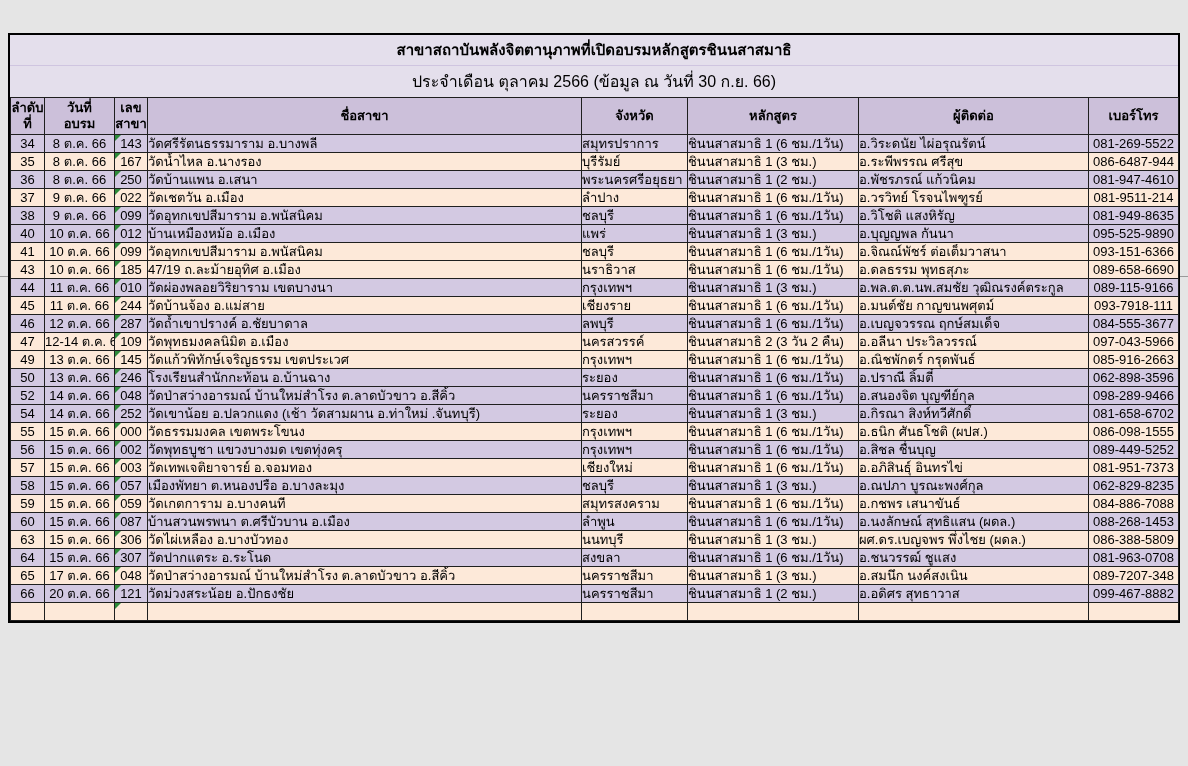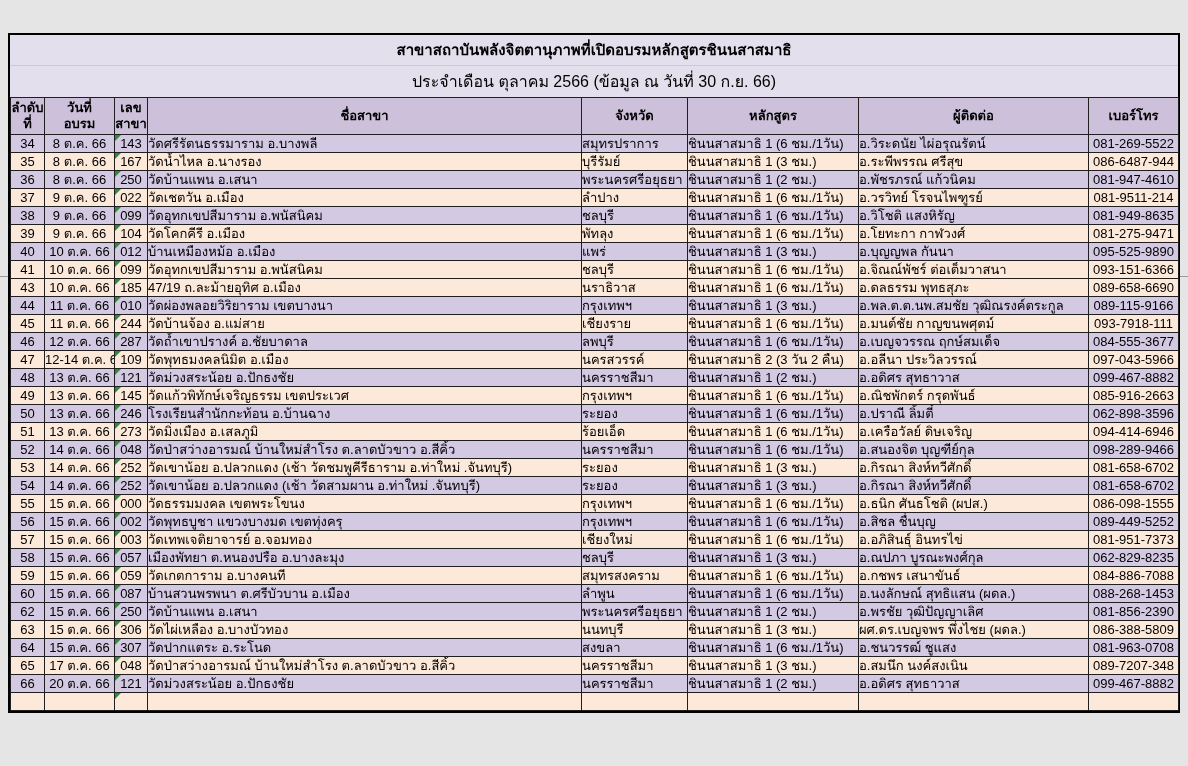--- a/index.html
+++ b/index.html
@@ -148,30 +148,20 @@
           <tr class="lav">
             <td class="c0">38</td>
             <td class="c1">9 ต.ค. 66</td>
             <td class="c2"><span class="corner-flag"></span>099</td>
             <td class="c3">วัดอุทกเขปสีมาราม อ.พนัสนิคม</td>
             <td class="c4">ชลบุรี</td>
             <td class="c5">ชินนสาสมาธิ 1 (6 ชม./1วัน)</td>
             <td class="c6">อ.วิโชติ แสงหิรัญ</td>
             <td class="c7">081-949-8635</td>
           </tr>
-          <tr class="peach">
-            <td class="c0">39</td>
-            <td class="c1">9 ต.ค. 66</td>
-            <td class="c2"><span class="corner-flag"></span>104</td>
-            <td class="c3">วัดโคกคีรี อ.เมือง</td>
-            <td class="c4">พัทลุง</td>
-            <td class="c5">ชินนสาสมาธิ 1 (6 ชม./1วัน)</td>
-            <td class="c6">อ.โยทะกา กาฬวงศ์</td>
-            <td class="c7">081-275-9471</td>
-          </tr>
           <tr class="lav">
             <td class="c0">40</td>
             <td class="c1">10 ต.ค. 66</td>
             <td class="c2"><span class="corner-flag"></span>012</td>
             <td class="c3">บ้านเหมืองหม้อ อ.เมือง</td>
             <td class="c4">แพร่</td>
             <td class="c5">ชินนสาสมาธิ 1 (3 ชม.)</td>
             <td class="c6">อ.บุญญพล กันนา</td>
             <td class="c7">095-525-9890</td>
           </tr>
@@ -228,80 +218,50 @@
           <tr class="peach">
             <td class="c0">47</td>
             <td class="c1">12-14 ต.ค. 66</td>
             <td class="c2"><span class="corner-flag"></span>109</td>
             <td class="c3">วัดพุทธมงคลนิมิต อ.เมือง</td>
             <td class="c4">นครสวรรค์</td>
             <td class="c5">ชินนสาสมาธิ 2 (3 วัน 2 คืน)</td>
             <td class="c6">อ.อลีนา ประวิลวรรณ์</td>
             <td class="c7">097-043-5966</td>
           </tr>
-          <tr class="lav">
-            <td class="c0">48</td>
-            <td class="c1">13 ต.ค. 66</td>
-            <td class="c2"><span class="corner-flag"></span>121</td>
-            <td class="c3">วัดม่วงสระน้อย อ.ปักธงชัย</td>
-            <td class="c4">นครราชสีมา</td>
-            <td class="c5">ชินนสาสมาธิ 1 (2 ชม.)</td>
-            <td class="c6">อ.อดิศร สุทธาวาส</td>
-            <td class="c7">099-467-8882</td>
-          </tr>
           <tr class="peach">
             <td class="c0">49</td>
             <td class="c1">13 ต.ค. 66</td>
             <td class="c2"><span class="corner-flag"></span>145</td>
             <td class="c3">วัดแก้วพิทักษ์เจริญธรรม เขตประเวศ</td>
             <td class="c4">กรุงเทพฯ</td>
             <td class="c5">ชินนสาสมาธิ 1 (6 ชม./1วัน)</td>
             <td class="c6">อ.ณิชพักตร์ กรุดพันธ์</td>
             <td class="c7">085-916-2663</td>
           </tr>
           <tr class="lav">
             <td class="c0">50</td>
             <td class="c1">13 ต.ค. 66</td>
             <td class="c2"><span class="corner-flag"></span>246</td>
             <td class="c3">โรงเรียนสำนักกะท้อน อ.บ้านฉาง</td>
             <td class="c4">ระยอง</td>
             <td class="c5">ชินนสาสมาธิ 1 (6 ชม./1วัน)</td>
             <td class="c6">อ.ปราณี ลิ้มตี๋</td>
             <td class="c7">062-898-3596</td>
           </tr>
-          <tr class="peach">
-            <td class="c0">51</td>
-            <td class="c1">13 ต.ค. 66</td>
-            <td class="c2"><span class="corner-flag"></span>273</td>
-            <td class="c3">วัดมิ่งเมือง อ.เสลภูมิ</td>
-            <td class="c4">ร้อยเอ็ด</td>
-            <td class="c5">ชินนสาสมาธิ 1 (6 ชม./1วัน)</td>
-            <td class="c6">อ.เครือวัลย์ ดิษเจริญ</td>
-            <td class="c7">094-414-6946</td>
-          </tr>
           <tr class="lav">
             <td class="c0">52</td>
             <td class="c1">14 ต.ค. 66</td>
             <td class="c2"><span class="corner-flag"></span>048</td>
             <td class="c3">วัดป่าสว่างอารมณ์ บ้านใหม่สำโรง ต.ลาดบัวขาว อ.สีคิ้ว</td>
             <td class="c4">นครราชสีมา</td>
             <td class="c5">ชินนสาสมาธิ 1 (6 ชม./1วัน)</td>
             <td class="c6">อ.สนองจิต บุญฑีย์กุล</td>
             <td class="c7">098-289-9466</td>
           </tr>
-          <tr class="peach">
-            <td class="c0">53</td>
-            <td class="c1">14 ต.ค. 66</td>
-            <td class="c2"><span class="corner-flag"></span>252</td>
-            <td class="c3">วัดเขาน้อย อ.ปลวกแดง (เช้า วัดชมพูคีรีธาราม อ.ท่าใหม่ .จันทบุรี)</td>
-            <td class="c4">ระยอง</td>
-            <td class="c5">ชินนสาสมาธิ 1 (3 ชม.)</td>
-            <td class="c6">อ.กิรณา สิงห์ทวีศักดิ์</td>
-            <td class="c7">081-658-6702</td>
-          </tr>
           <tr class="lav">
             <td class="c0">54</td>
             <td class="c1">14 ต.ค. 66</td>
             <td class="c2"><span class="corner-flag"></span>252</td>
             <td class="c3">วัดเขาน้อย อ.ปลวกแดง (เช้า วัดสามผาน อ.ท่าใหม่ .จันทบุรี)</td>
             <td class="c4">ระยอง</td>
             <td class="c5">ชินนสาสมาธิ 1 (3 ชม.)</td>
             <td class="c6">อ.กิรณา สิงห์ทวีศักดิ์</td>
             <td class="c7">081-658-6702</td>
           </tr>
@@ -357,30 +317,20 @@
           </tr>
           <tr class="lav">
             <td class="c0">60</td>
             <td class="c1">15 ต.ค. 66</td>
             <td class="c2"><span class="corner-flag"></span>087</td>
             <td class="c3">บ้านสวนพรพนา ต.ศรีบัวบาน อ.เมือง</td>
             <td class="c4">ลำพูน</td>
             <td class="c5">ชินนสาสมาธิ 1 (6 ชม./1วัน)</td>
             <td class="c6">อ.นงลักษณ์ สุทธิแสน (ผดล.)</td>
             <td class="c7">088-268-1453</td>
-          </tr>
-          <tr class="lav">
-            <td class="c0">62</td>
-            <td class="c1">15 ต.ค. 66</td>
-            <td class="c2"><span class="corner-flag"></span>250</td>
-            <td class="c3">วัดบ้านแพน อ.เสนา</td>
-            <td class="c4">พระนครศรีอยุธยา</td>
-            <td class="c5">ชินนสาสมาธิ 1 (2 ชม.)</td>
-            <td class="c6">อ.พรชัย วุฒิปัญญาเลิศ</td>
-            <td class="c7">081-856-2390</td>
           </tr>
           <tr class="peach">
             <td class="c0">63</td>
             <td class="c1">15 ต.ค. 66</td>
             <td class="c2"><span class="corner-flag"></span>306</td>
             <td class="c3">วัดไผ่เหลือง อ.บางบัวทอง</td>
             <td class="c4">นนทบุรี</td>
             <td class="c5">ชินนสาสมาธิ 1 (3 ชม.)</td>
             <td class="c6">ผศ.ดร.เบญจพร พึ่งไชย (ผดล.)</td>
             <td class="c7">086-388-5809</td>

